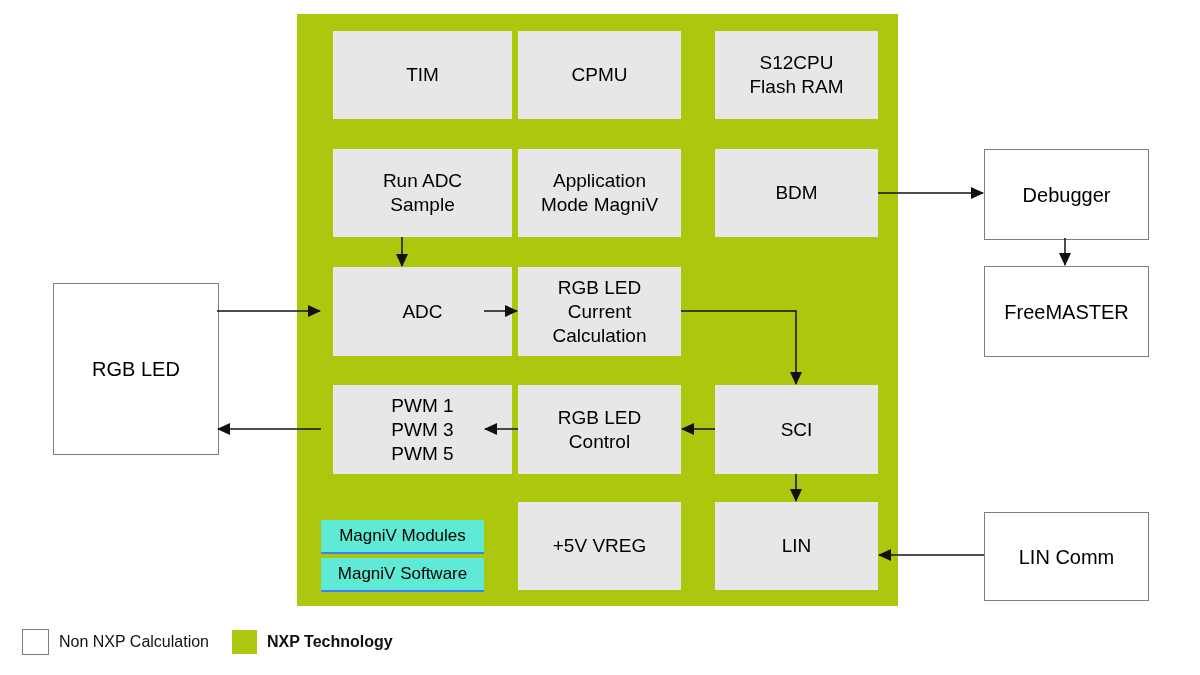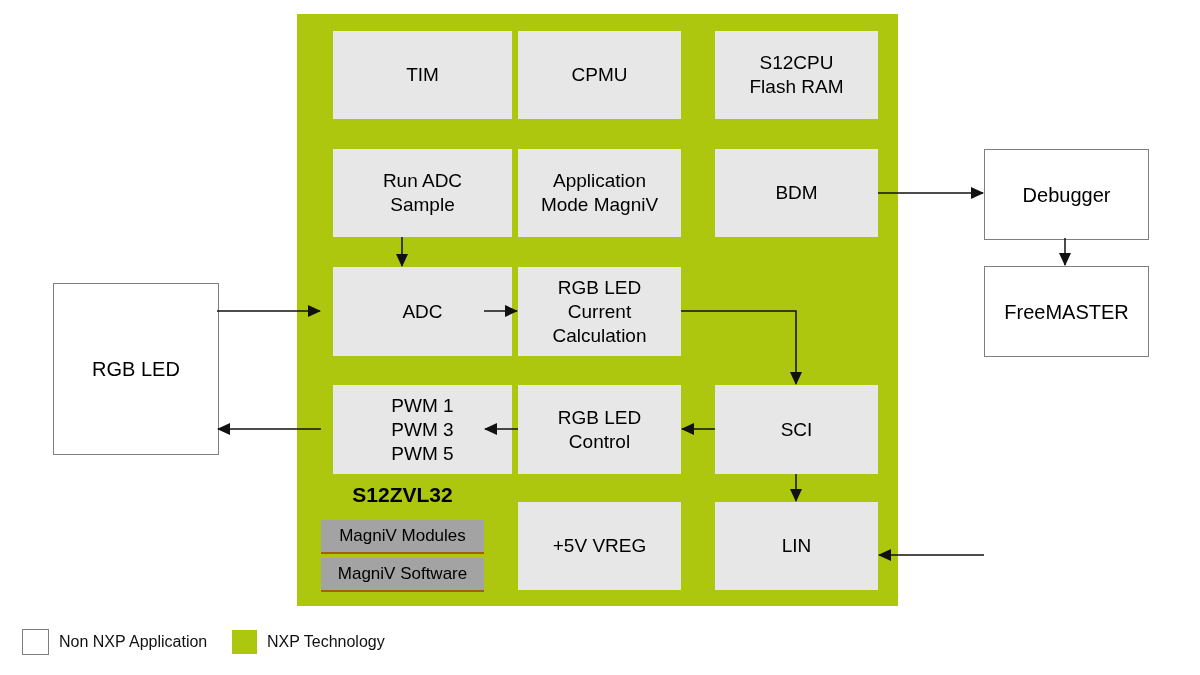--- a/index.html
+++ b/index.html
@@ -59,22 +59,22 @@
     align-items: center;
     justify-content: center;
     font-size: 21px;
     font-weight: bold;
     color: #000000;
   }
   .magniv {
     position: absolute;
     left: 321px;
     width: 163px; height: 32px;
-    background: #a3a3a3;
-    border-bottom: 2px solid #a16207;
+    background: #5eead4;
+    border-bottom: 2px solid #3b82f6;
     display: flex;
     align-items: center;
     justify-content: center;
   }
   .magniv .lbl {
     font-size: 17px;
     color: #000000;
   }
   
   .c1 { left: 303px; width: 179px; margin-left: 30px; }
@@ -170,36 +170,38 @@
     <span class="lbl">SCI</span>
   </div>
 
   <div class="block c2 r5">
     <span class="lbl">+5V VREG</span>
   </div>
   <div class="block c3 r5">
     <span class="lbl">LIN</span>
   </div>
 
-  <div class="soc-title">S12ZVL32</div>
   <div class="magniv" style="top:520px;">
     <span class="lbl">MagniV Modules</span>
   </div>
   <div class="magniv" style="top:558px;">
     <span class="lbl">MagniV Software</span>
   </div>
 
   <div class="ext-box" style="left:53px; top:283px; width:164px; height:170px;">
     <span class="lbl">RGB LED</span>
   </div>
   <div class="ext-box" style="left:984px; top:149px; width:163px; height:89px;">
     <span class="lbl">Debugger</span>
   </div>
   <div class="ext-box" style="left:984px; top:266px; width:163px; height:89px;">
     <span class="lbl">FreeMASTER</span>
+  </div>
+  <div class="ext-box" style="left:984px; top:512px; width:163px; height:87px;">
+    <span class="lbl">LIN Comm</span>
   </div>
 
   <svg class="wires" viewBox="0 0 1200 675">
     <defs>
       <marker id="ah" markerUnits="userSpaceOnUse" markerWidth="13" markerHeight="12" refX="12" refY="6" orient="auto">
         <path d="M0,0 L13,6 L0,12 Z" fill="#111111"></path>
       </marker>
     </defs>
     <line class="arrow" x1="402" y1="237" x2="402" y2="266" marker-end="url(#ah)"></line>
     <line class="arrow" x1="217" y1="311" x2="320" y2="311" marker-end="url(#ah)"></line>
@@ -209,20 +211,20 @@
     <line class="arrow" x1="518" y1="429" x2="485" y2="429" marker-end="url(#ah)"></line>
     <line class="arrow" x1="321" y1="429" x2="218" y2="429" marker-end="url(#ah)"></line>
     <line class="arrow" x1="878" y1="193" x2="983" y2="193" marker-end="url(#ah)"></line>
     <line class="arrow" x1="1065" y1="238" x2="1065" y2="265" marker-end="url(#ah)"></line>
     <line class="arrow" x1="796" y1="474" x2="796" y2="501" marker-end="url(#ah)"></line>
     <line class="arrow" x1="984" y1="555" x2="879" y2="555" marker-end="url(#ah)"></line>
   </svg>
 
   <div class="legend-item" style="left:22px; top:628px; height:28px;">
     <span class="legend-swatch swatch-non-nxp"></span>
-    <span class="legend-label">Non NXP Application</span>
-  </div>
-  <div class="legend-item" style="left:232px; top:628px; height:28px;">
+    <span class="legend-label">Non NXP Calculation</span>
+  </div>
+  <div class="legend-item" style="left:232px; top:628px; height:28px;font-weight:bold;">
     <span class="legend-swatch swatch-nxp"></span>
     <span class="legend-label">NXP Technology</span>
   </div>
 
 </div>
 
 </body></html>

